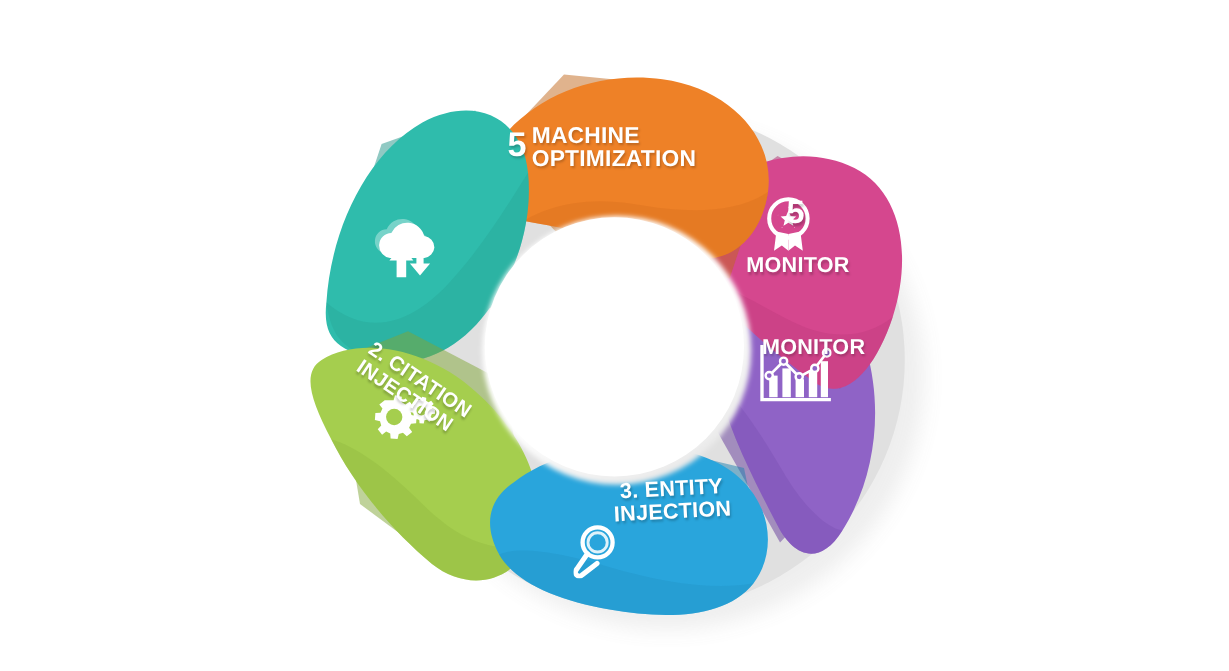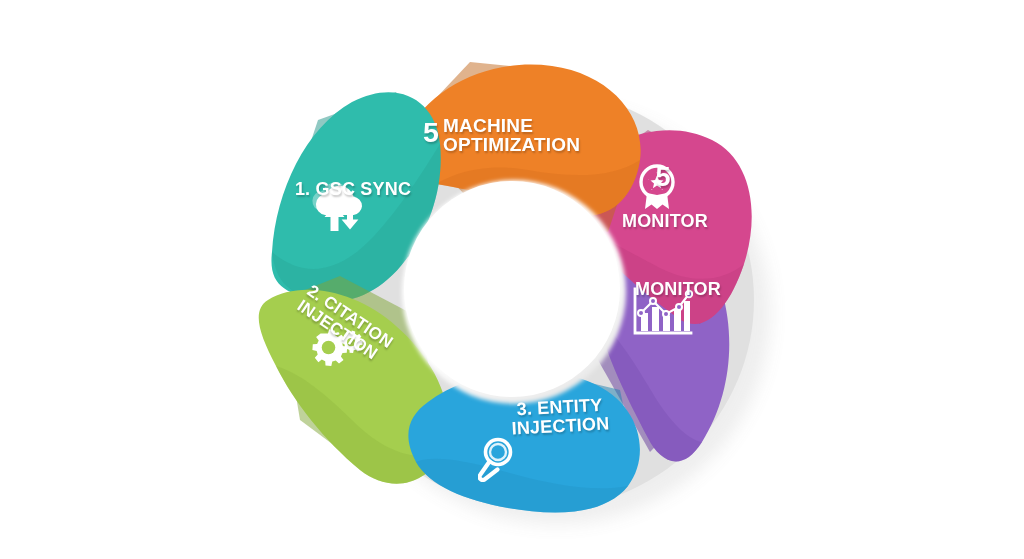--- a/index.html
+++ b/index.html
@@ -26,21 +26,21 @@
   }
   .num-inline{
     display:inline-block;
     font-size:1.5em;
     font-weight:bold;
     vertical-align:-2px;
     margin-right:4px;
     text-shadow:1px 2px 2px rgba(0,0,0,.22);
   }
   
-  .lbl-orange{left:423px;top:96px;width:180px;font-size:19px;text-align:left;}
+  .lbl-orange{left:423px;top:84px;width:180px;font-size:19px;text-align:left;}
   .lbl-orange .txt{display:inline-block;vertical-align:middle;}
   .lbl-pink{left:600px;top:145px;width:130px;font-size:18px;text-align:center;}
   .lbl-pink .num-row{display:block;text-align:center;margin-bottom:2px;}
   .lbl-purple{left:618px;top:280px;width:120px;font-size:18px;text-align:center;}
   .lbl-blue{left:475px;top:398px;width:170px;font-size:18px;text-align:center;
             transform:rotate(-3deg);}
   .lbl-green{left:290px;top:325px;width:165px;font-size:17px;text-align:left;
              transform:rotate(34deg);}
   .lbl-teal{left:288px;top:180px;width:130px;font-size:18px;text-align:center;}
 
@@ -245,15 +245,14 @@
   </div>
 
   <div class="seg-label lbl-purple">MONITOR</div>
 
   <div class="seg-label lbl-blue">3. ENTITY
 INJECTION</div>
 
   <div class="seg-label lbl-green">2. CITATION
 INJECTION</div>
 
-  <div class="seg-label lbl-teal">1. GSC SYNC</div>
 
 </div>
 
 </body></html>

